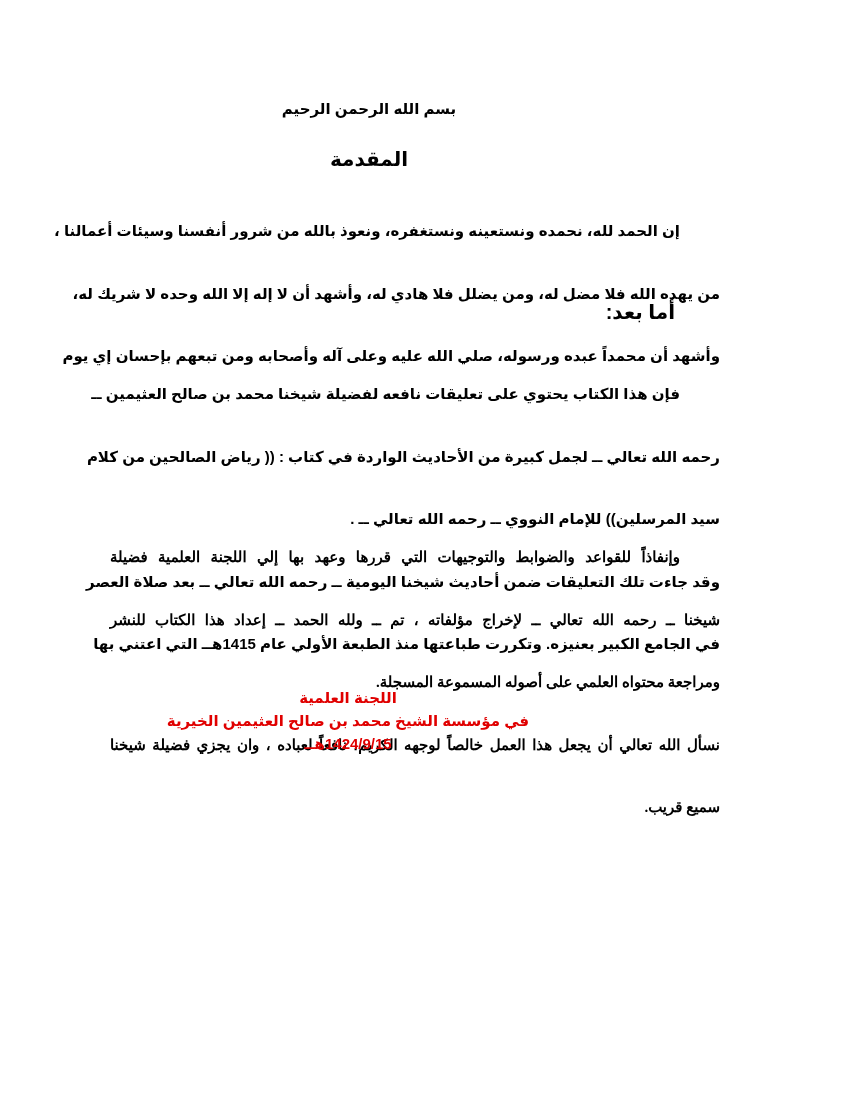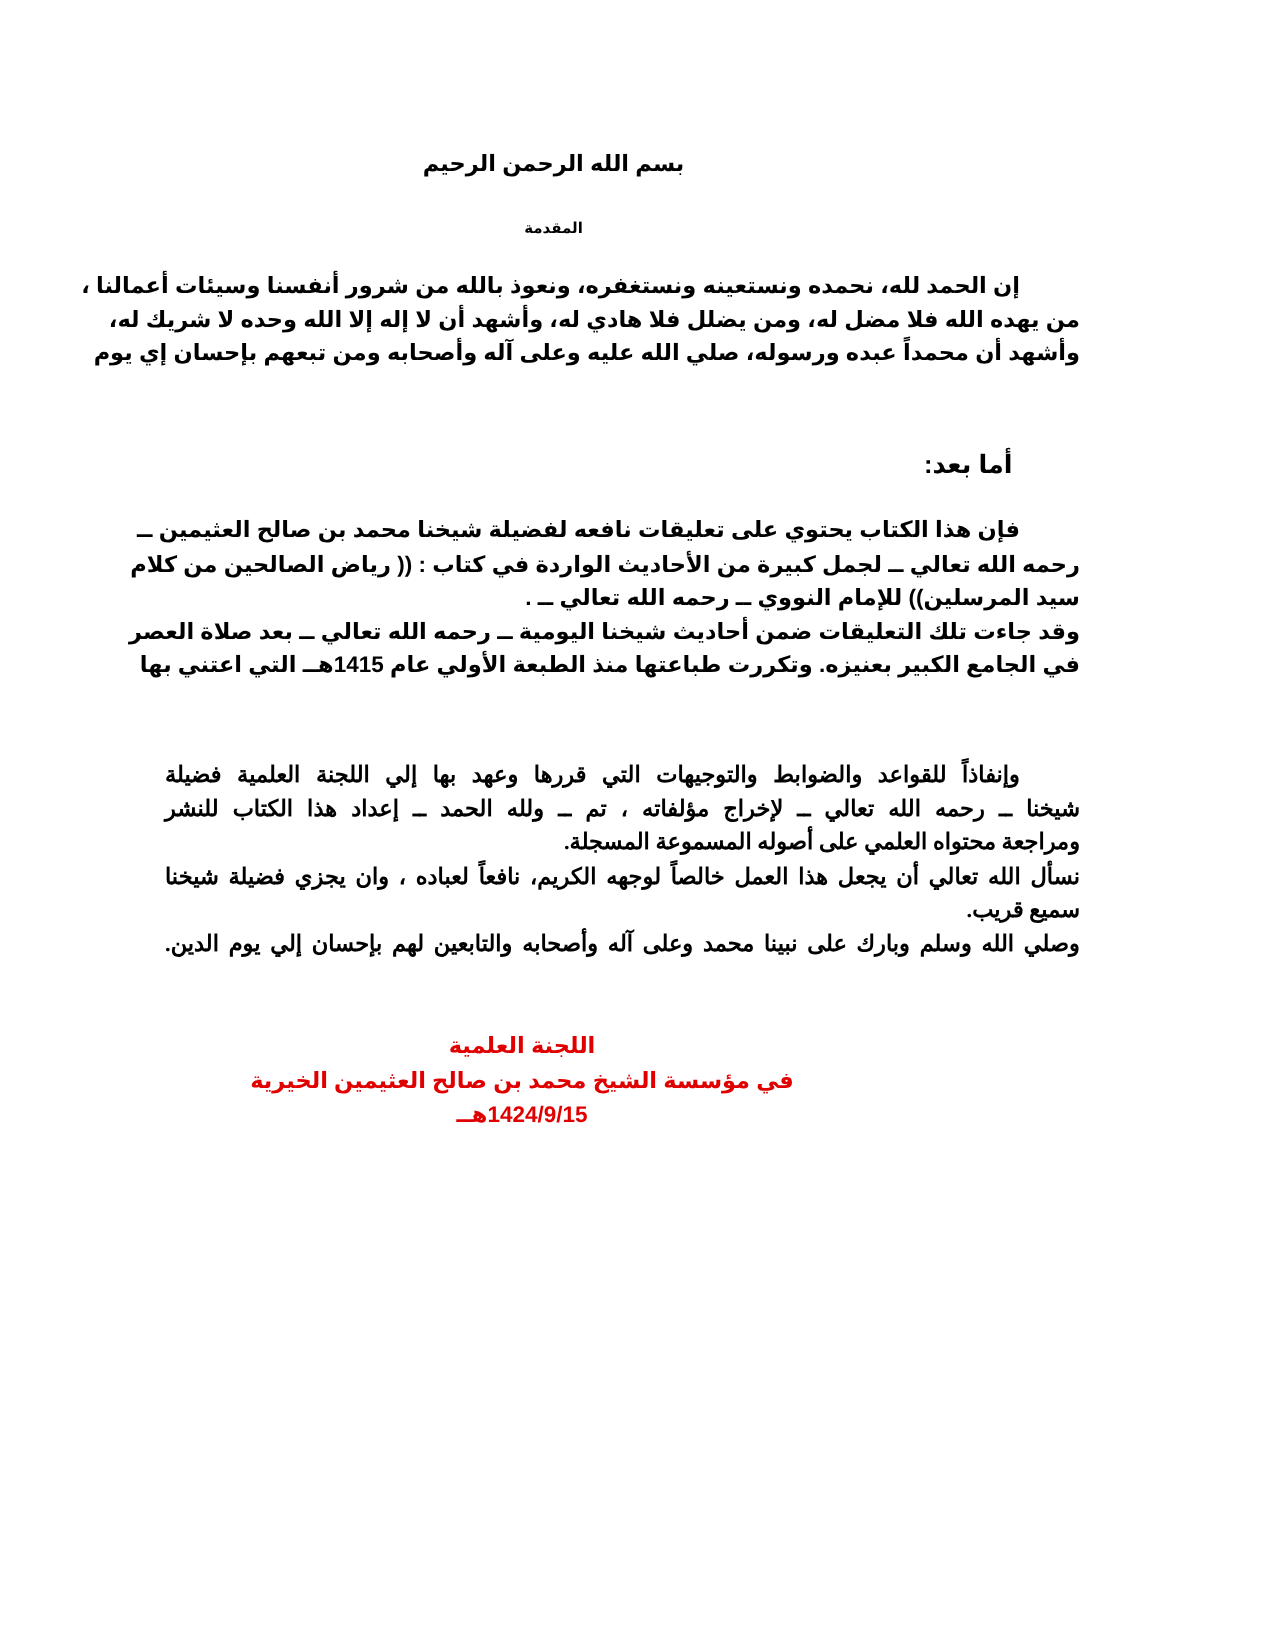--- a/index.html
+++ b/index.html
@@ -1,27 +1,27 @@
 <!DOCTYPE html>
 <html><head>
 <meta charset="utf-8">
 <style>
   html, body { margin:0; padding:0; background:#ffffff; }
   body { width:850px; height:1100px; position:relative; overflow:hidden;
          font-family: "Liberation Sans", "DejaVu Sans", sans-serif; color:#000; }
   .page { position:absolute; left:0; top:0; width:850px; height:1100px; }
   .centered { position:absolute; left:0; width:738px; text-align:center; direction:rtl; font-weight:bold; }
   .title { top:100px; font-size:15px; }
-  .heading { top:147px; font-size:10px; }
+  .heading { top:147px; font-size:20px; }
   .para { position:absolute; right:130px; width:610px; direction:rtl; text-align:justify;
           font-size:15px; line-height:22.5px; font-weight:bold; }
-  .para .line { display:block; white-space:nowrap; text-align-last:justify; }
+  .para .line { display:block; white-space:nowrap; text-align-last:justify;margin-top:40px; }
   .para .line.last { text-align-last:right; }
   .p1 { top:180px; }
-  .amma { position:absolute; top:300px; right:175px; direction:rtl; font-size:17px; font-weight:bold; }
+  .amma { position:absolute; top:300px; right:175px; direction:rtl; font-size:20px; font-weight:bold; }
   .p2 { top:343px; }
   .p3 { top:506px;font-family:Liberation Serif, serif; }
   .signature { position:absolute; left:0; width:696px; text-align:center; direction:rtl; color:#e00000;
                font-size:15px; font-weight:bold; line-height:23px; top:686px; }
   .indent { padding-right:40px; }
 </style>
 </head>
 <body>
 
 <div class="page">
@@ -44,21 +44,20 @@
     <span class="line">وقد جاءت تلك التعليقات ضمن أحاديث شيخنا اليومية ــ رحمه الله تعالي ــ بعد صلاة العصر</span>
     <span class="line">في الجامع الكبير بعنيزه. وتكررت طباعتها منذ الطبعة الأولي عام 1415هــ التي اعتني بها</span>
   </div>
 
   <div class="para p3">
     <span class="line indent">وإنفاذاً للقواعد والضوابط والتوجيهات التي قررها وعهد بها إلي اللجنة العلمية فضيلة</span>
     <span class="line">شيخنا ــ رحمه الله تعالي ــ لإخراج مؤلفاته ، تم ــ ولله الحمد ــ إعداد هذا الكتاب للنشر</span>
     <span class="line last">ومراجعة محتواه العلمي على أصوله المسموعة المسجلة.</span>
     <span class="line">نسأل الله تعالي أن يجعل هذا العمل خالصاً لوجهه الكريم، نافعاً لعباده ، وان يجزي فضيلة شيخنا</span>
     <span class="line last">سميع قريب.</span>
-    <span class="line">وصلي الله وسلم وبارك على نبينا محمد وعلى آله وأصحابه والتابعين لهم بإحسان إلي يوم الدين.</span>
   </div>
 
   <div class="signature" style="color: rgb(224, 0, 0);">
     <div>اللجنة العلمية</div>
     <div>في مؤسسة الشيخ محمد بن صالح العثيمين الخيرية</div>
     <div>1424/9/15هــ</div>
   </div>
 
 </div>
 

